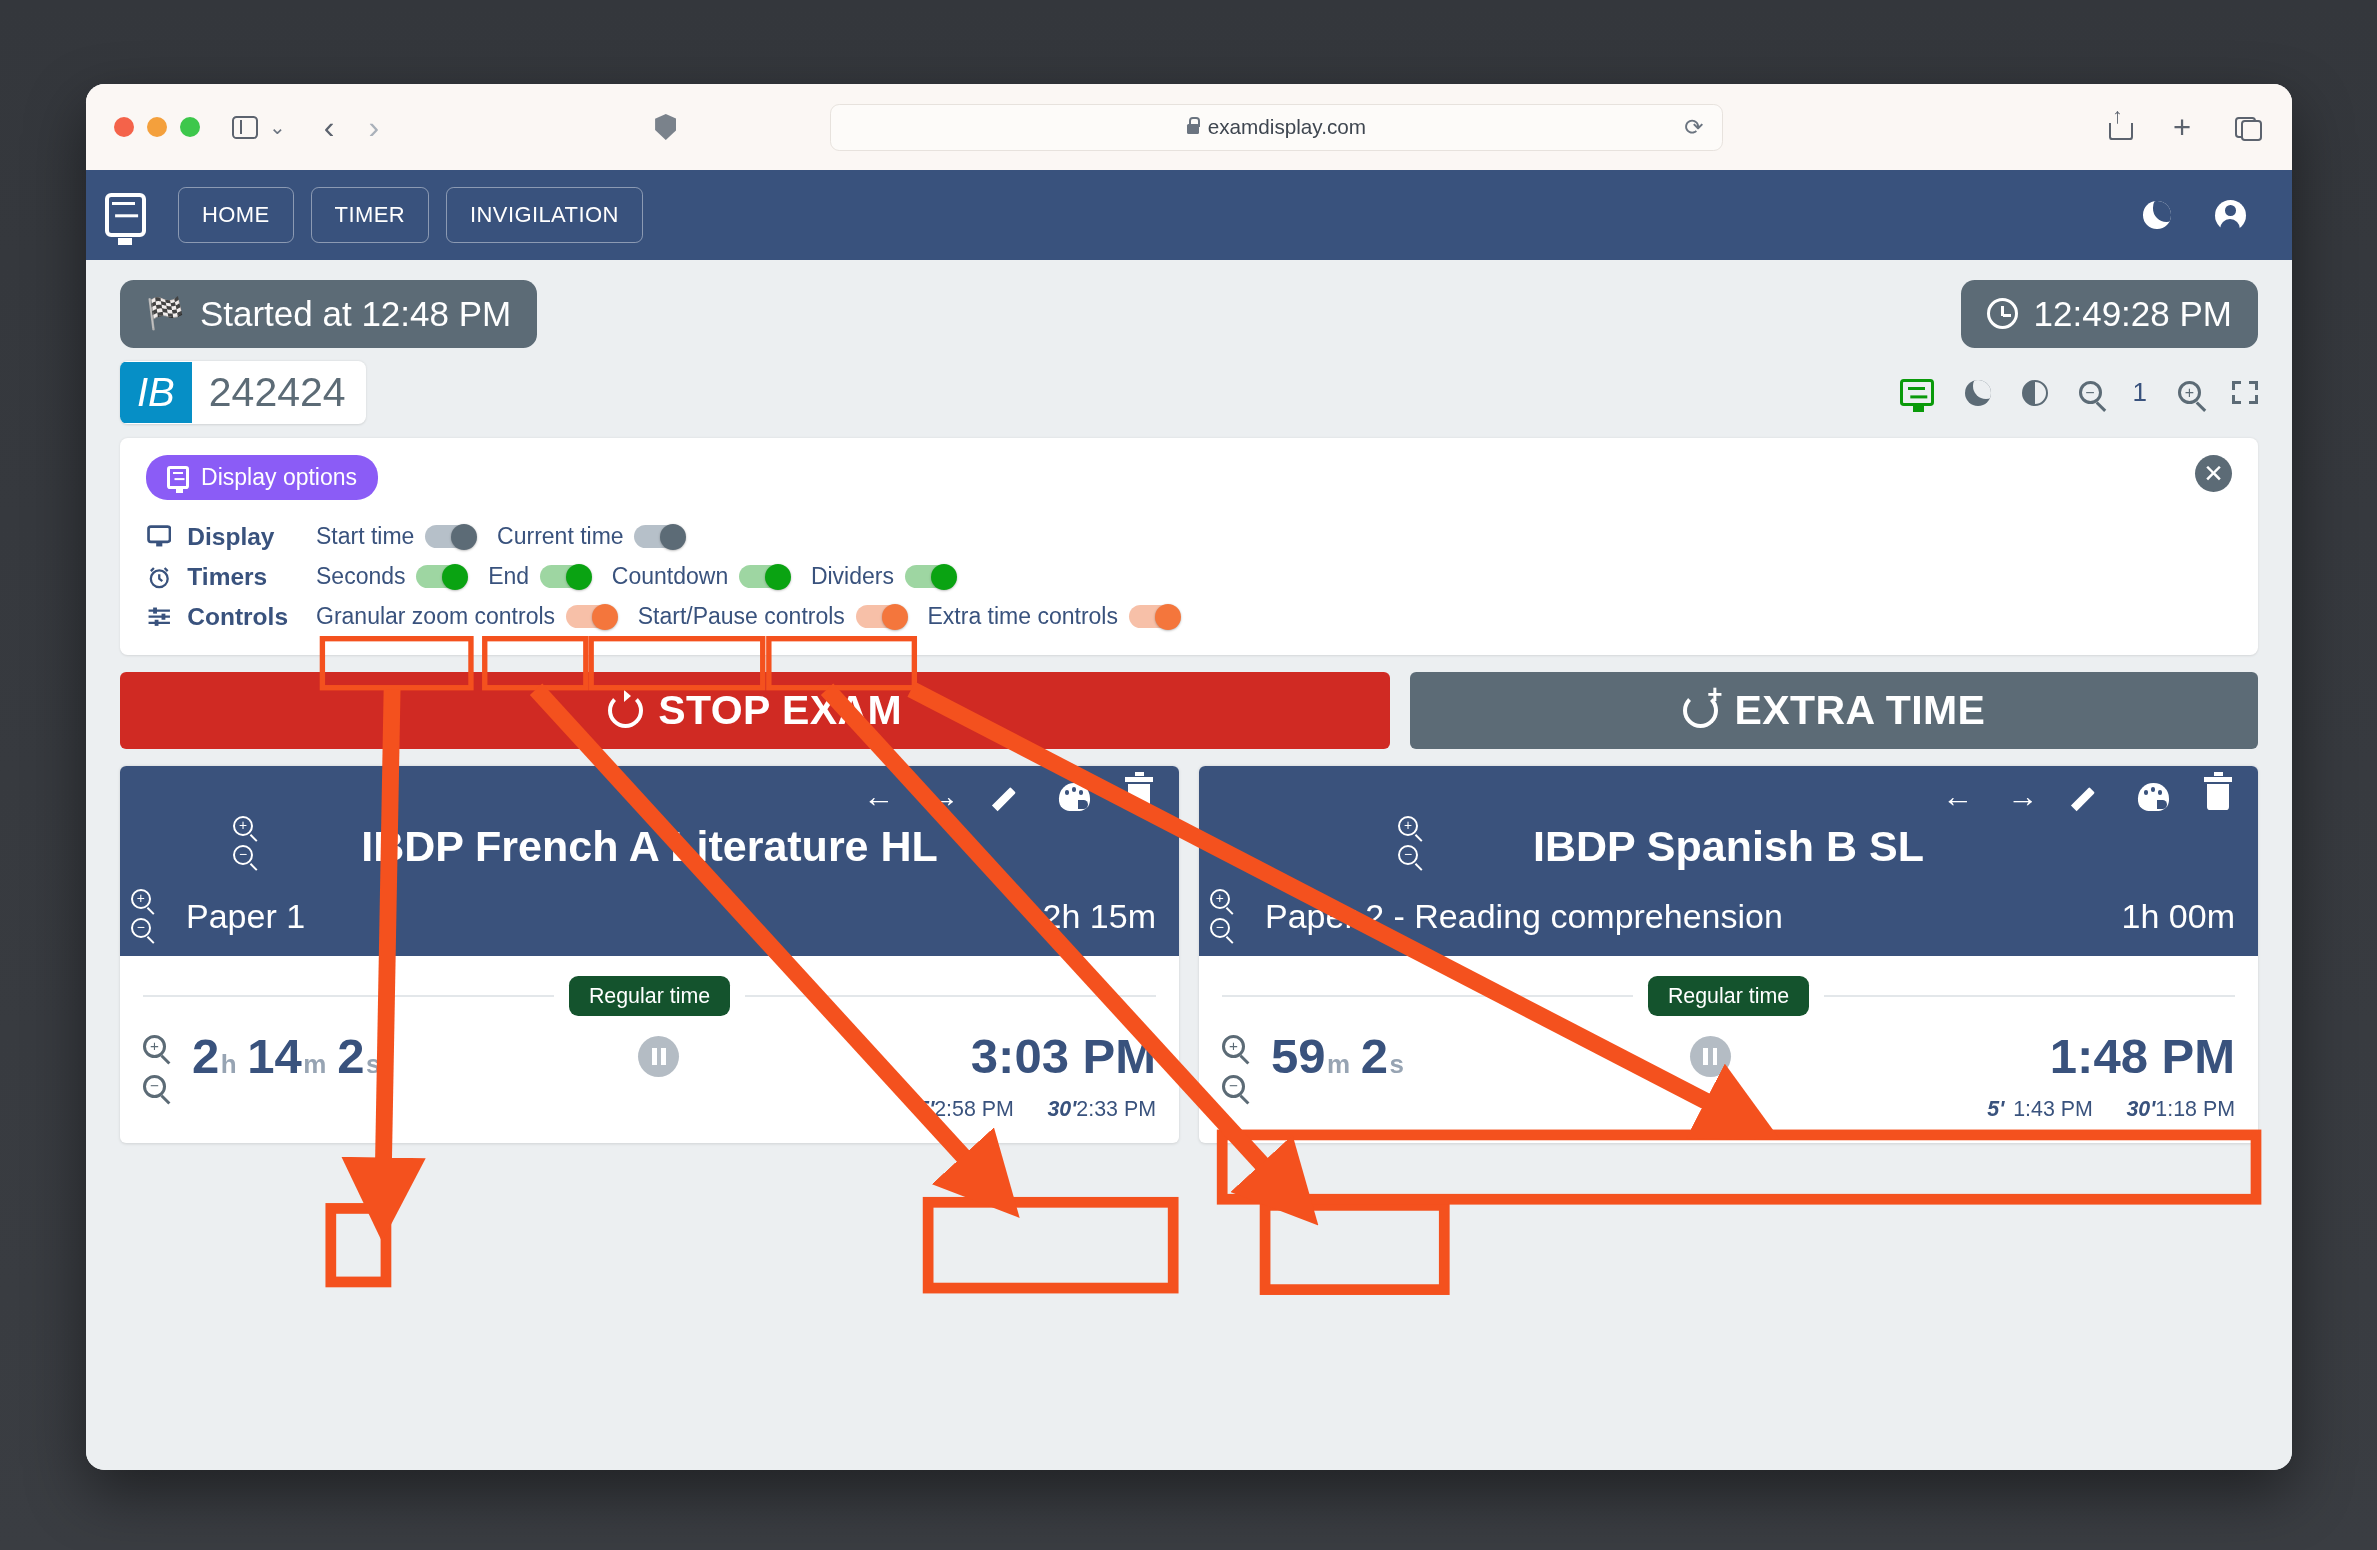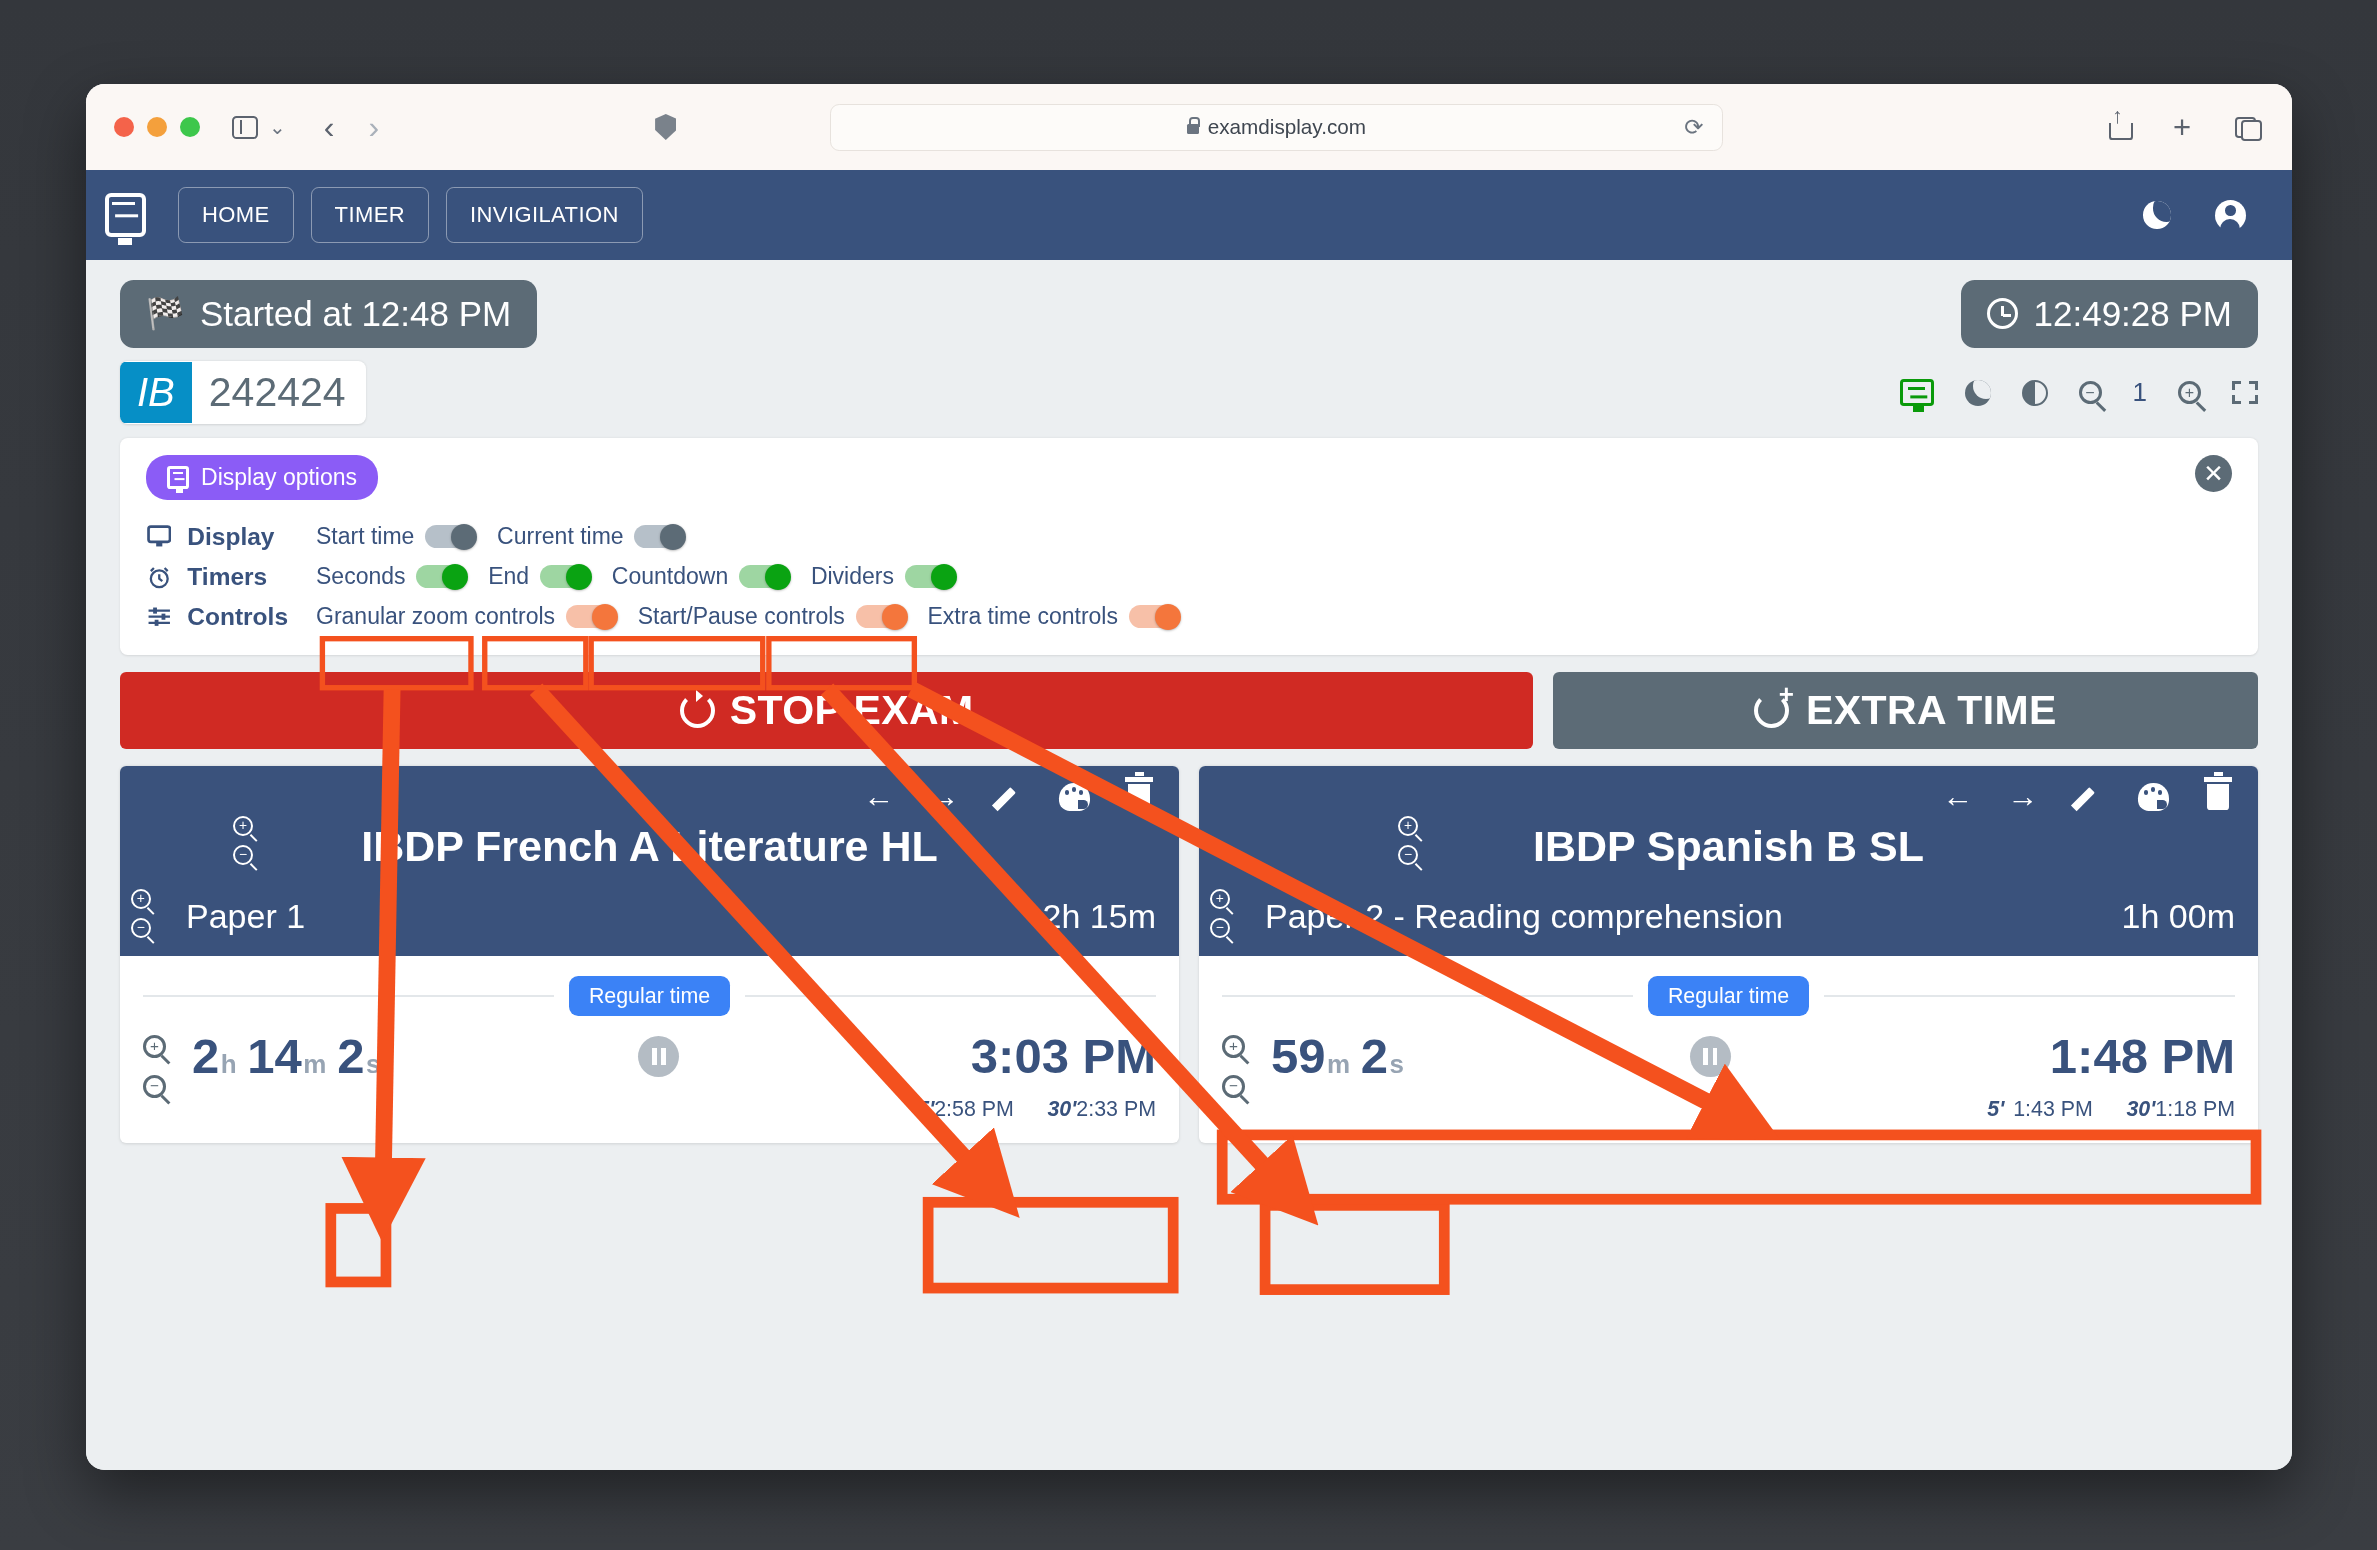--- a/index.html
+++ b/index.html
@@ -232,21 +232,21 @@
 
   
   .actions { display:flex; gap: 20px; margin-top: 17px; }
   .btn-stop {
     flex: 1; background:#d02a23; color:#fff; border:none; border-radius: 6.1px;
     height: 77px; font-size: 41px; font-weight: bold; letter-spacing: 0.4px;
     display:flex; align-items:center; justify-content:center; gap: 15.3px;
     font-family: "Liberation Sans", sans-serif;
   }
   .btn-extra {
-    width: 705px; background:#5c6b76; color:#fff; border:none; border-radius: 6.1px;
+    width: 848px; background:#5c6b76; color:#fff; border:none; border-radius: 6.1px;
     height: 77px; font-size: 41px; font-weight: bold; letter-spacing: 0.4px;
     display:flex; align-items:center; justify-content:center; gap: 17px;
     font-family: "Liberation Sans", sans-serif;
   }
   .stop-ic { width: 35px; height:35px; border:4.6px solid #fff; border-radius:50%; position:relative; border-top-color: transparent; }
   .stop-ic:after { content:""; position:absolute; left: 12.3px; top:-7.7px; width:0; height:0; border-left:7.7px solid #fff; border-top:6.1px solid transparent; border-bottom:6.1px solid transparent;}
   .extra-ic { width: 35px; height:35px; border:4.6px solid #fff; border-radius:50%; position:relative; border-top-color: transparent; }
   .extra-ic:after { content:"+"; position:absolute; right:-9.2px; top:-18.4px; font-size: 26px; font-weight: bold; }
 
   
@@ -274,21 +274,21 @@
   .zs-mag:after { content:""; position:absolute; right:-6.9px; bottom:-5.4px; width:9.2px; height:2.3px; background:#fff; transform:rotate(45deg); }
   .zs-mag .sgn { position:absolute; left:50%; top:50%; transform:translate(-50%,-50%); font-size: 13.8px; line-height:1; }
   .card-title { font-size: 43px; font-weight: bold; }
   .card-sub-row { display:flex; align-items:center; justify-content:space-between; margin-top: 26px; position:relative; padding-left: 43px;}
   .card-paper { font-size: 34px; }
   .card-dur { font-size: 34px; }
 
   .card-body { padding: 20px 23px 21.4px; position:relative; }
   .divider-row { display:flex; align-items:center; gap: 15.3px; }
   .divline { flex:1; height: 1.5px; background:#e3e7ea; }
-  .reg-badge { background:#3b82f6; color:#fff; border-radius: 9.2px; padding: 7.7px 20px; font-size: 21.4px; }
+  .reg-badge { background:#14532d; color:#fff; border-radius: 9.2px; padding: 7.7px 20px; font-size: 21.4px; }
   .timer-row { display:flex; align-items:center; justify-content:space-between; margin-top: 12.3px; position:relative; padding-left: 49px; }
   .remaining { color:#39527d; font-size: 49px; font-weight: bold; display:flex; align-items:baseline; }
   .remaining .u { font-size: 26px; color:#97a4b3; margin-right: 10.7px; margin-left: 1.5px;}
   .pause-btn {
     width: 41px; height: 41px; border-radius: 50%; background: #b4bcc4;
     display:flex; align-items:center; justify-content:center; gap: 4.6px;
   }
   .pause-btn i { width: 4.6px; height: 17px; background:#fff; display:block; }
   .endtime { color:#39527d; font-size: 49px; font-weight: bold; text-align:right;margin-left:44px; }
   .sub-times { text-align:right; margin-top: 12.3px; color:#39527d; font-size: 21.4px; }

